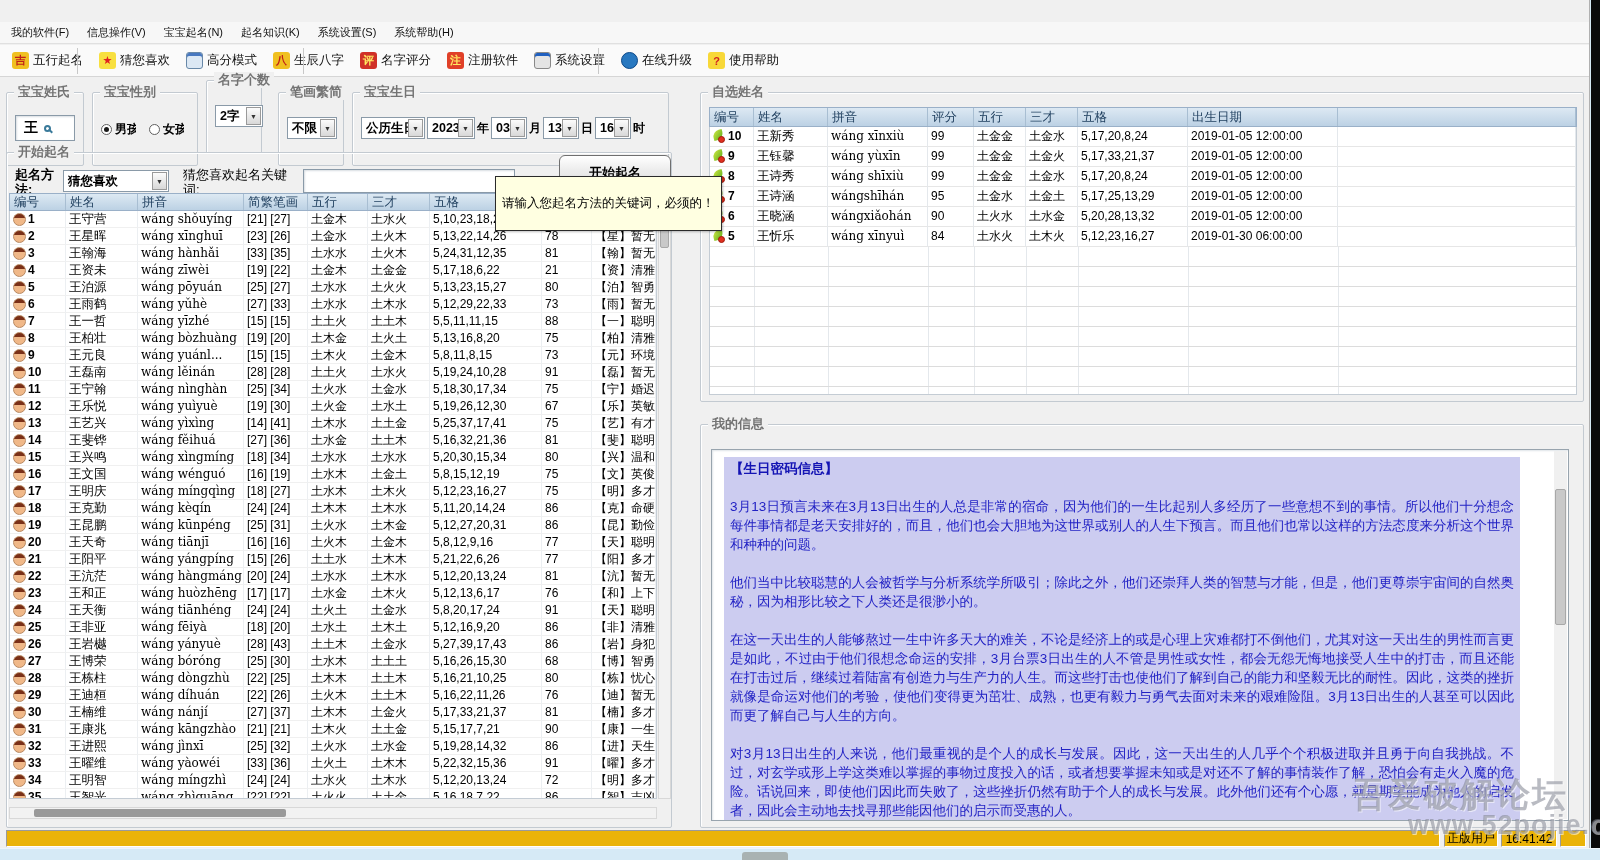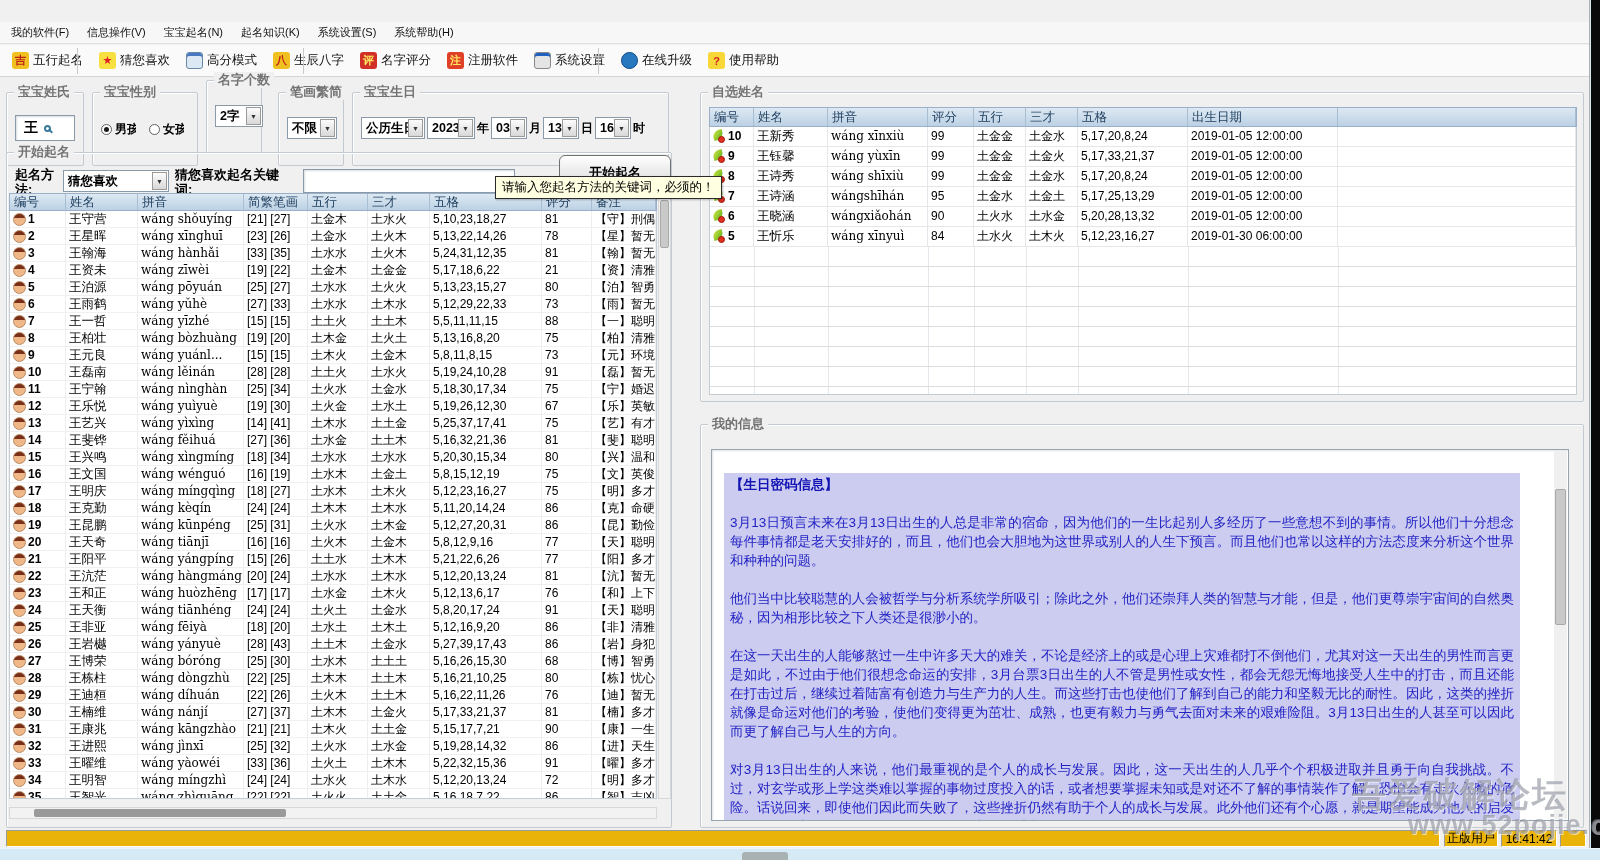--- a/index.html
+++ b/index.html
@@ -29,21 +29,21 @@
   .group>.glabel{position:absolute;top:-9px;left:7px;background:#f0f0f0;padding:0 4px;font-size:13px;font-weight:bold;color:#737373;line-height:16px;white-space:nowrap}
   
   .inputbox{background:#fff;border:1px solid #8a9aa8;box-shadow:inset 1px 1px 2px #d8dde2;display:flex;align-items:center}
   .combo{background:#fff;border:1px solid #8a9aa8;position:relative;display:flex;align-items:center;padding-left:4px;font-weight:bold;font-size:12.5px;overflow:hidden;white-space:nowrap}
   .combo .arr{position:absolute;right:1px;top:1px;bottom:1px;width:15px;background:linear-gradient(#fcfcfc,#d8d8d8);border:1px solid #9a9a9a;display:flex;align-items:center;justify-content:center;font-size:7px;color:#333}
   .radio{width:11px;height:11px;border-radius:50%;border:1px solid #606060;background:#fff;position:relative;flex:0 0 auto}
   .radio.sel::after{content:"";position:absolute;inset:2px;border-radius:50%;background:#1a1a1a}
   .mag{width:7px;height:7px;border:2px solid #3a7a9a;border-radius:50%;position:relative;display:inline-block;margin-left:6px}
   .mag::after{content:"";position:absolute;width:5px;height:2px;background:#3a7a9a;transform:rotate(45deg);right:-4px;bottom:-2px}
   .btn3d{background:linear-gradient(#ffffff,#ececec 45%,#dedede);border:1px solid #6f6f6f;border-radius:6px;display:flex;align-items:flex-start;justify-content:center;font-size:13px;font-weight:bold;padding-top:8px}
-  .tooltip{position:absolute;background:#ffffe1;border:1px solid #2a2a2a;padding:2px 6px;font-size:12.5px;white-space:nowrap;z-index:30;box-shadow:1px 1px 2px rgba(0,0,0,.25)}
+  .tooltip{position:absolute;background:#ffffe1;border:1px solid #2a2a2a;padding:18px 6px;font-size:12.5px;white-space:nowrap;z-index:30;box-shadow:1px 1px 2px rgba(0,0,0,.25)}
   
   .res-grid{display:grid;grid-template-columns:56px 72px 106px 64px 60px 62px 112px 50px 1fr}
   .sel-grid{display:grid;grid-template-columns:44px 74px 100px 46px 52px 52px 110px 150px 1fr}
   .thead{background:linear-gradient(#dde9f3,#bcd1e4);border:1px solid #9ab0c8;font-weight:normal;color:#1c3c5c;font-size:12.5px}
   .thead>span{padding:0 4px;border-right:1px solid #a8bed2;overflow:hidden;white-space:nowrap;display:flex;align-items:center}
   .tbody{background:#fff;border:1px solid #c4ccd4;border-top:none;overflow:hidden}
   .trow{height:17px;line-height:16px}
   .trow>span{padding:0 3px;border-right:1px solid #eceff2;border-bottom:1px solid #f0f0f0;overflow:hidden;white-space:nowrap;display:flex;align-items:center;gap:2px}
   .selrow{height:20px;line-height:19px}
   .selrow>span{padding:0 3px;border-right:1px solid #e4e8ec;border-bottom:1px solid #e6e6e6;overflow:hidden;white-space:nowrap;display:flex;align-items:center;gap:2px}
@@ -54,21 +54,21 @@
   .leaf{width:13px;height:13px;display:inline-block;position:relative;flex:0 0 auto}
   .leaf::before{content:"";position:absolute;inset:0 3px 3px 0;background:linear-gradient(135deg,#d8ec48,#55a818);border-radius:70% 0 70% 0;transform:rotate(-15deg)}
   .leaf::after{content:"";position:absolute;right:1px;bottom:0;width:5px;height:5px;border-radius:50%;background:#e03020;border:1px solid #a01808}
   
   .vtrack{position:absolute;width:13px;background:#f2f2f2;border:1px solid #d8d8d8}
   .vthumb{position:absolute;left:1px;right:1px;background:#c9c9c9;border:1px solid #a8a8a8;border-radius:2px}
   .htrack{position:absolute;height:12px;background:#f2f2f2;border:1px solid #d8d8d8}
   .hthumb{position:absolute;top:1px;height:8px;background:#9a9a9a;border-radius:2px}
   
   .textarea{position:absolute;background:#fff;border:1px solid #98a4ae;box-shadow:inset 1px 1px 2px #dfe4e8;overflow:hidden}
-  .sel-block{margin:23px 12px 0 12px;background:#ccccf0;color:#2222c4;font-size:13.5px;line-height:19px;padding:2px 6px 8px 6px;width:796px}
+  .sel-block{margin:7px 12px 0 12px;background:#ccccf0;color:#2222c4;font-size:13.5px;line-height:19px;padding:2px 6px 8px 6px;width:796px}
   .para{margin-top:19px;text-align:justify}
   .info-title{font-weight:bold;color:#1414b4}
   .sel-empty{position:absolute;background-color:#fff;background-image:
      repeating-linear-gradient(to bottom,transparent 0 19px,#dcdcdc 19px 20px),
      linear-gradient(#e4e8ec,#e4e8ec),linear-gradient(#e4e8ec,#e4e8ec),linear-gradient(#e4e8ec,#e4e8ec),
      linear-gradient(#e4e8ec,#e4e8ec),linear-gradient(#e4e8ec,#e4e8ec),linear-gradient(#e4e8ec,#e4e8ec),
      linear-gradient(#e4e8ec,#e4e8ec),linear-gradient(#e4e8ec,#e4e8ec);
      background-size:auto,1px 100%,1px 100%,1px 100%,1px 100%,1px 100%,1px 100%,1px 100%,1px 100%;
      background-position:0 0,44px 0,118px 0,218px 0,264px 0,316px 0,368px 0,478px 0,628px 0;
      background-repeat:repeat,no-repeat,no-repeat,no-repeat,no-repeat,no-repeat,no-repeat,no-repeat,no-repeat}
@@ -211,21 +211,21 @@
   </div>
 
   <div class="group" style="left:6px;top:152px;width:666px;height:676px">
     <span class="glabel">开始起名</span>
 
     <div style="position:absolute;left:8px;top:14px;width:46px;font-size:13px;font-weight:bold;line-height:15px">起名方法:</div>
     <div class="combo" style="position:absolute;left:56px;top:17px;width:106px;height:22px">
       <span>猜您喜欢</span>
         <span class="arr">▼</span>
     </div>
-    <div style="position:absolute;left:168px;top:14px;width:112px;font-size:13px;font-weight:bold;line-height:15px">猜您喜欢起名关键词:</div>
+    <div style="position:absolute;left:176px;top:14px;width:112px;font-size:13px;font-weight:normal;line-height:15px">猜您喜欢起名关键词:</div>
     <div class="inputbox" style="position:absolute;left:296px;top:16px;width:212px;height:24px;padding-left:4px">
       <span></span>
     </div>
     <div class="btn3d" style="position:absolute;left:552px;top:2px;width:112px;height:34px">
       <span>开始起名</span>
     </div>
 
     <div class="thead res-grid" style="position:absolute;left:2px;top:40px;width:648px;height:18px">
       <span>编号</span>
       <span>姓名</span>

